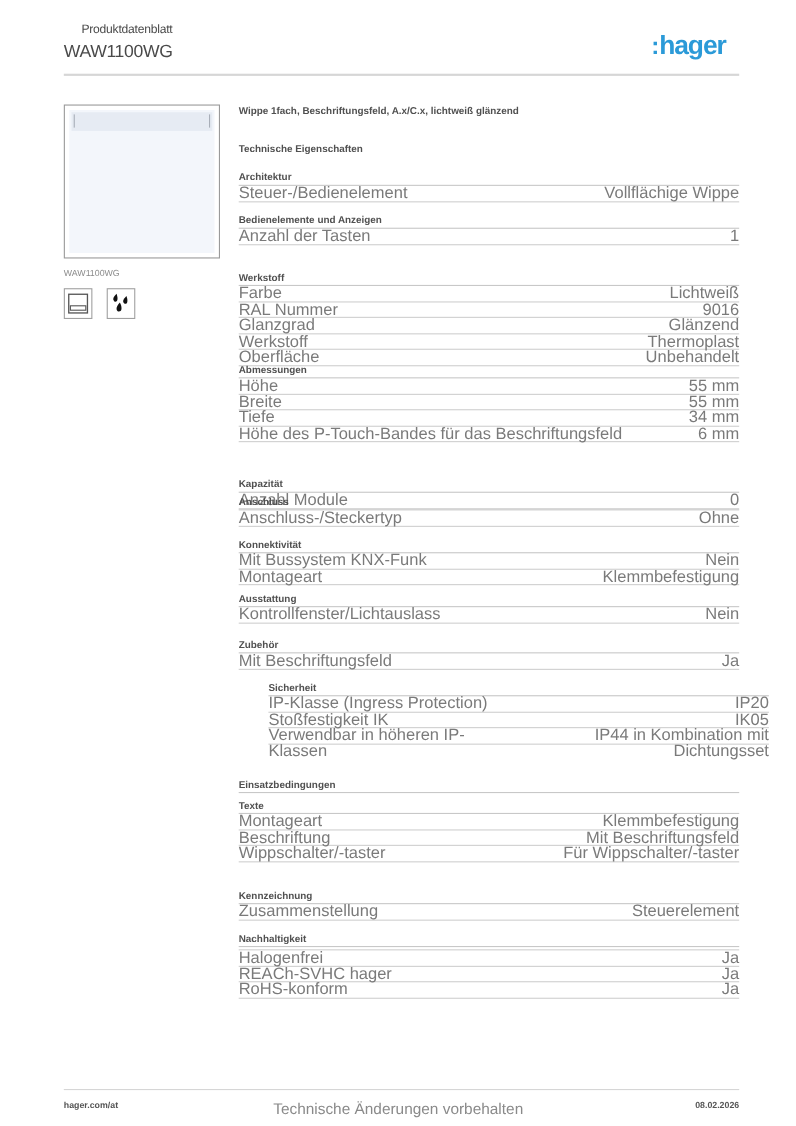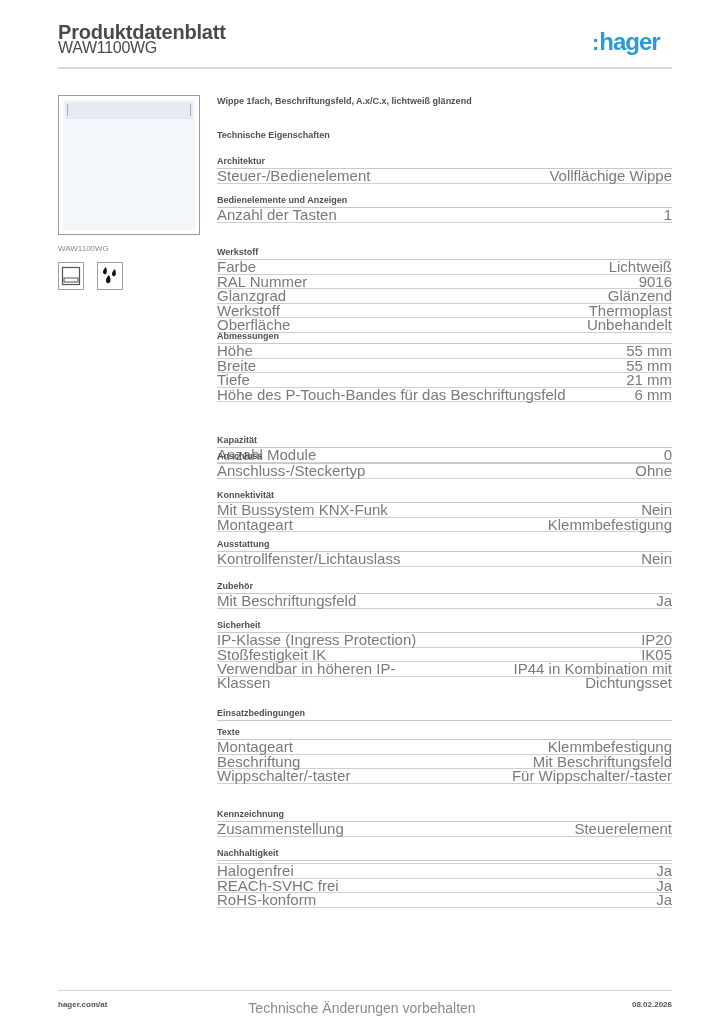--- a/index.html
+++ b/index.html
@@ -1,18 +1,18 @@
 <!DOCTYPE html>
 <html><head>
 <meta charset="utf-8">
 <style>
   html, body { margin: 0; padding: 0; background: #ffffff; }
   body { width: 724px; height: 1024px; position: relative; overflow: hidden;
          font-family: "Liberation Sans", sans-serif; color: #555; }
-  .hdr-title { position: absolute; left: 58px; top: 21px; font-size: 20px; font-weight: bold; color: #4a4a4a; letter-spacing: -0.2px; }
+  .hdr-title { position: absolute; left: 74px; top: 21px; font-size: 11px; font-weight: normal; color: #4a4a4a; letter-spacing: -0.2px; }
   .hdr-sub { position: absolute; left: 58px; top: 39px; font-size: 16px; color: #4a4a4a; letter-spacing: -0.3px; }
   .logo { position: absolute; left: 592px; top: 28px; font-size: 24px; font-weight: bold; color: #2b9ad8; letter-spacing: -1px; }
   .logo .dots { font-size: 22px; margin-right: 1px; }
   .hdr-rule { position: absolute; left: 58px; top: 67px; width: 614px; height: 2px; background: #d6d6d6; }
 
   .img-box { position: absolute; left: 58px; top: 95px; width: 142px; height: 140px; border: 1px solid #9a9a9a; box-sizing: border-box; }
   .img-inner { position: absolute; left: 4px; top: 4px; right: 4px; bottom: 4px; background: #f3f6fb; }
   .img-label-strip { position: absolute; left: 2px; top: 2px; right: 2px; height: 17px; background: #e6ebf3; }
   .img-label-strip::before, .img-label-strip::after { content: ""; position: absolute; top: 2px; width: 1px; height: 12px; background: #a8aeb8; }
   .img-label-strip::before { left: 2px; } .img-label-strip::after { right: 2px; }
@@ -111,21 +111,21 @@
       <div class="row">
         <span>Höhe</span>
         <span class="v">55 mm</span>
       </div>
       <div class="row">
         <span>Breite</span>
         <span class="v">55 mm</span>
       </div>
       <div class="row">
         <span>Tiefe</span>
-        <span class="v">21 mm</span>
+        <span class="v">34 mm</span>
       </div>
       <div class="row">
         <span>Höhe des P-Touch-Bandes für das Beschriftungsfeld</span>
         <span class="v">6 mm</span>
       </div>
     </div>
     <div class="spec" style="top: 434px;">
       <div class="sec-h">Kapazität</div>
       <div class="row">
         <span>Anzahl Module</span>
@@ -157,21 +157,21 @@
         <span class="v">Nein</span>
       </div>
     </div>
     <div class="spec" style="top: 580px;">
       <div class="sec-h">Zubehör</div>
       <div class="row">
         <span>Mit Beschriftungsfeld</span>
         <span class="v">Ja</span>
       </div>
     </div>
-    <div class="spec" style="top: 619px;">
+    <div class="spec" style="top: 619px; margin-left: 27px;">
       <div class="sec-h">Sicherheit</div>
       <div class="row">
         <span>IP-Klasse (Ingress Protection)</span>
         <span class="v">IP20</span>
       </div>
       <div class="row">
         <span>Stoßfestigkeit IK</span>
         <span class="v">IK05</span>
       </div>
       <div class="row">
@@ -205,21 +205,21 @@
       </div>
     </div>
     <div class="spec" style="top: 847px;">
       <div class="sec-h">Nachhaltigkeit</div>
       <div class="sec-gap"></div>
       <div class="row">
         <span>Halogenfrei</span>
         <span class="v">Ja</span>
       </div>
       <div class="row">
-        <span>REACh-SVHC frei</span>
+        <span>REACh-SVHC hager</span>
         <span class="v">Ja</span>
       </div>
       <div class="row">
         <span>RoHS-konform</span>
         <span class="v">Ja</span>
       </div>
     </div>
   </div>
 
 <div class="ftr-rule"></div>

